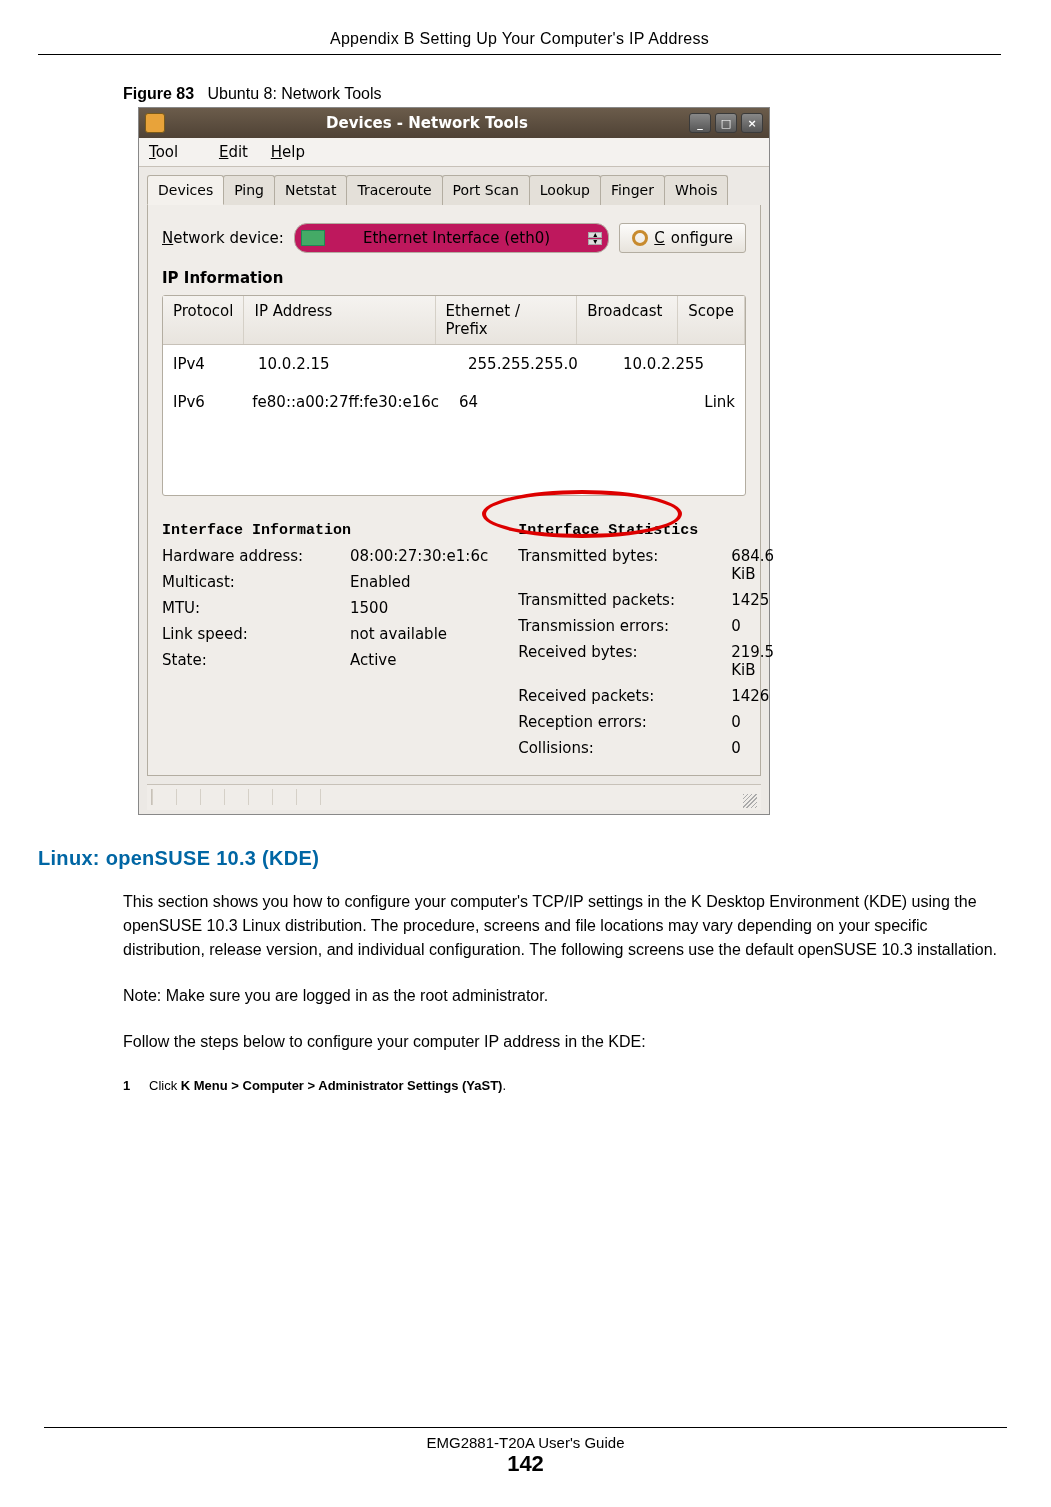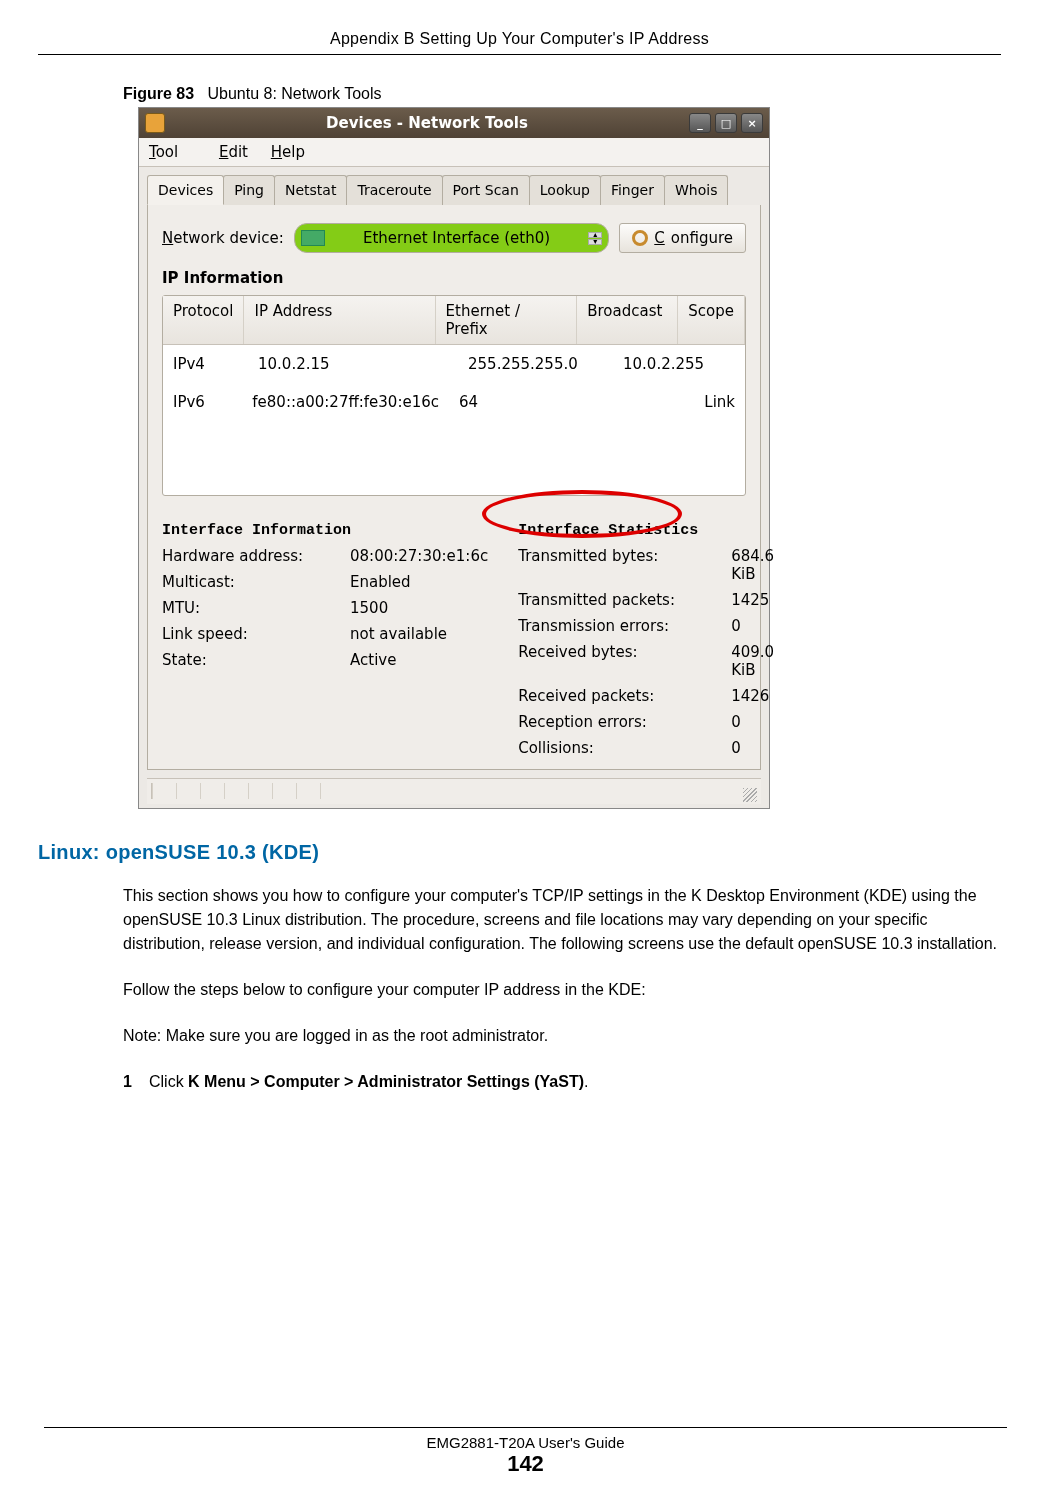--- a/index.html
+++ b/index.html
@@ -13,25 +13,25 @@
 .titlebar .app-icon { width: 20px; height: 20px; background: #e8a33a; border: 1px solid #7a5a1a; border-radius: 3px; position: relative; }
 .titlebar .title { flex: 1; text-align: center; color: #fff; font-weight: bold; font-size: 15px; }
 .winbtns { display: flex; gap: 4px; }
 .winbtn { width: 22px; height: 20px; border: 1px solid #3a3a3a; border-radius: 3px; background: linear-gradient(#888,#555); display: flex; align-items: center; justify-content: center; color: #fff; font-weight: bold; font-size: 11px; }
 .menubar { background: #f4f2ef; padding: 5px 10px; border-bottom: 1px solid #c7c1b8; font-size: 15px; }
 .menubar span { margin-right: 18px; }
 .menubar span u { text-decoration: underline; }
 .tabs { display: flex; padding: 8px 8px 0 8px; background: #ece9e5; font-size: 14px; }
 .tab { padding: 6px 10px; border: 1px solid #b3ada1; border-bottom: none; border-top-left-radius: 3px; border-top-right-radius: 3px; margin-right: -1px; background: #e4e0d9; }
 .tab.active { background: #f4f1ed; border-bottom: 1px solid #f4f1ed; position: relative; z-index: 2; }
-.tab-body { border: 1px solid #b3ada1; border-top: none; margin: 0 8px 8px 8px; background: #f0ede9; padding: 18px 14px 4px 14px; position: relative; }
+.tab-body { border: 1px solid #b3ada1; border-top: none; margin: 0 8px 8px 8px; background: #f0ede9; padding: 18px 14px 10px 14px; position: relative; }
 .device-row { display: flex; align-items: center; gap: 10px; }
 .device-row label { font-size: 15px; }
 .device-row label u { text-decoration: underline; }
-.device-combo { flex: 1; border: 1px solid #b3ada1; border-radius: 13px; background: #84cc16; display: flex; align-items: center; padding: 4px 6px; height: 30px; justify-content: space-between; }
+.device-combo { flex: 1; border: 1px solid #b3ada1; border-radius: 13px; background: #be185d; display: flex; align-items: center; padding: 4px 6px; height: 30px; justify-content: space-between; }
 .device-combo .nic-icon { width: 24px; height: 16px; background: #4a6; border: 1px solid #285; display: inline-block; }
 .device-combo .sel { flex: 1; text-align: center; font-size: 15px; }
 .spinner { width: 14px; display: flex; flex-direction: column; gap: 1px; }
 .spinner div { height: 6px; background: #ddd; border: 1px solid #aaa; font-size: 8px; line-height: 4px; text-align: center; }
 .configure-btn { border: 1px solid #b3ada1; border-radius: 3px; background: linear-gradient(#fdfcfb,#e7e3dc); padding: 5px 12px; display: flex; align-items: center; gap: 6px; font-size: 15px; }
 .configure-btn .cfg-icon { width: 16px; height: 16px; display: inline-block; position: relative; }
 .configure-btn .cfg-icon::before { content:""; position:absolute; width:10px; height:10px; border:3px solid #c78a2e; border-radius:50%; top:0; left:0; }
 .section-h { font-weight: bold; font-size: 15px; margin: 16px 0 8px 0; color: #000; }
 .ip-table { width: 100%; border: 1px solid #b3ada1; border-radius: 3px; background: #fff; font-size: 15px; }
 .ip-table .thead { display: flex; background: linear-gradient(#f5f3f0,#e8e4de); border-bottom: 1px solid #c7c1b8; }
@@ -50,21 +50,21 @@
 .info-line { display: flex; margin: 8px 0; gap: 33px; }
 .info-line .k { width: 155px; }
 .info-line .v { flex: 1; }
 .info-col.right .info-line .k { width: 180px; }
 .red-ellipse { position: absolute; border: 4px solid #d00; border-radius: 50%; width: 200px; height: 48px; top: -16px; left: 320px; pointer-events: none; }
 .statusbar { height: 26px; background: #f0ede9; border-top: 1px solid #c7c1b8; margin: 0 8px 4px 8px; position: relative; }
 .statusbar .seg { position: absolute; left: 4px; top: 4px; width: 170px; height: 16px; border-left: 1px solid #c7c1b8; background: repeating-linear-gradient(90deg,#d5d0c7 0,#d5d0c7 1px,#f0ede9 1px,#f0ede9 24px); }
 .statusbar .grip { position: absolute; right: 4px; bottom: 2px; width: 14px; height: 14px; background: repeating-linear-gradient(135deg,#aaa 0,#aaa 1px,transparent 1px,transparent 3px); }
 .doc-h3 { color: #0066a4; font-size: 20px; font-weight: bold; margin: 32px 0 20px 0; letter-spacing: 0.3px; }
 .doc-p { font-size: 16px; margin: 8px 0 22px 85px; line-height: 1.5; }
-.doc-step { font-size: 16px; margin: 0 0 22px 85px; line-height: 1.5; }
+.doc-step { font-size: 13px; margin: 0 0 22px 85px; line-height: 1.5; }
 .doc-step .num { display: inline-block; width: 26px; font-weight: bold; }
 .footer { position: absolute; bottom: 30px; left: 0; right: 0; text-align: center; font-size: 15px; }
 .footer-line { border-top: 1px solid #000; width: calc(100% - 88px); margin: 0 auto 6px auto; }
 .footer .pnum { font-size: 22px; font-weight: bold; }
 </style>
 </head>
 <body>
 
 <div class="page">
   <div class="header-line">Appendix B Setting Up Your Computer's IP Address</div>
@@ -177,21 +177,21 @@
           <div class="info-line">
               <span class="k">Transmitted packets:</span>
               <span class="v">1425</span>
             </div>
           <div class="info-line">
               <span class="k">Transmission errors:</span>
               <span class="v">0</span>
             </div>
           <div class="info-line">
               <span class="k">Received bytes:</span>
-              <span class="v">409.0 KiB</span>
+              <span class="v">219.5 KiB</span>
             </div>
           <div class="info-line">
               <span class="k">Received packets:</span>
               <span class="v">1426</span>
             </div>
           <div class="info-line">
               <span class="k">Reception errors:</span>
               <span class="v">0</span>
             </div>
           <div class="info-line">
@@ -202,22 +202,22 @@
       </div>
     </div>
     <div class="statusbar">
       <div class="seg"></div>
       <div class="grip"></div>
     </div>
   </div>
 
   <div class="doc-h3">Linux: openSUSE 10.3 (KDE)</div>
   <p class="doc-p">This section shows you how to configure your computer's TCP/IP settings in the K Desktop Environment (KDE) using the openSUSE 10.3 Linux distribution. The procedure, screens and file locations may vary depending on your specific distribution, release version, and individual configuration. The following screens use the default openSUSE 10.3 installation.</p>
+  <p class="doc-p">Note: Make sure you are logged in as the root administrator.</p>
   <p class="doc-p">Follow the steps below to configure your computer IP address in the KDE:</p>
-  <p class="doc-p">Note: Make sure you are logged in as the root administrator.</p>
   <p class="doc-step">
     <span class="num">1</span><span>Click </span><b>K Menu &gt; Computer &gt; Administrator Settings (YaST)</b><span>.</span>
   </p>
 </div>
 
 <div class="footer">
   <div class="footer-line"></div>
   <div>EMG2881-T20A User's Guide</div>
   <div class="pnum">142</div>
 </div>

